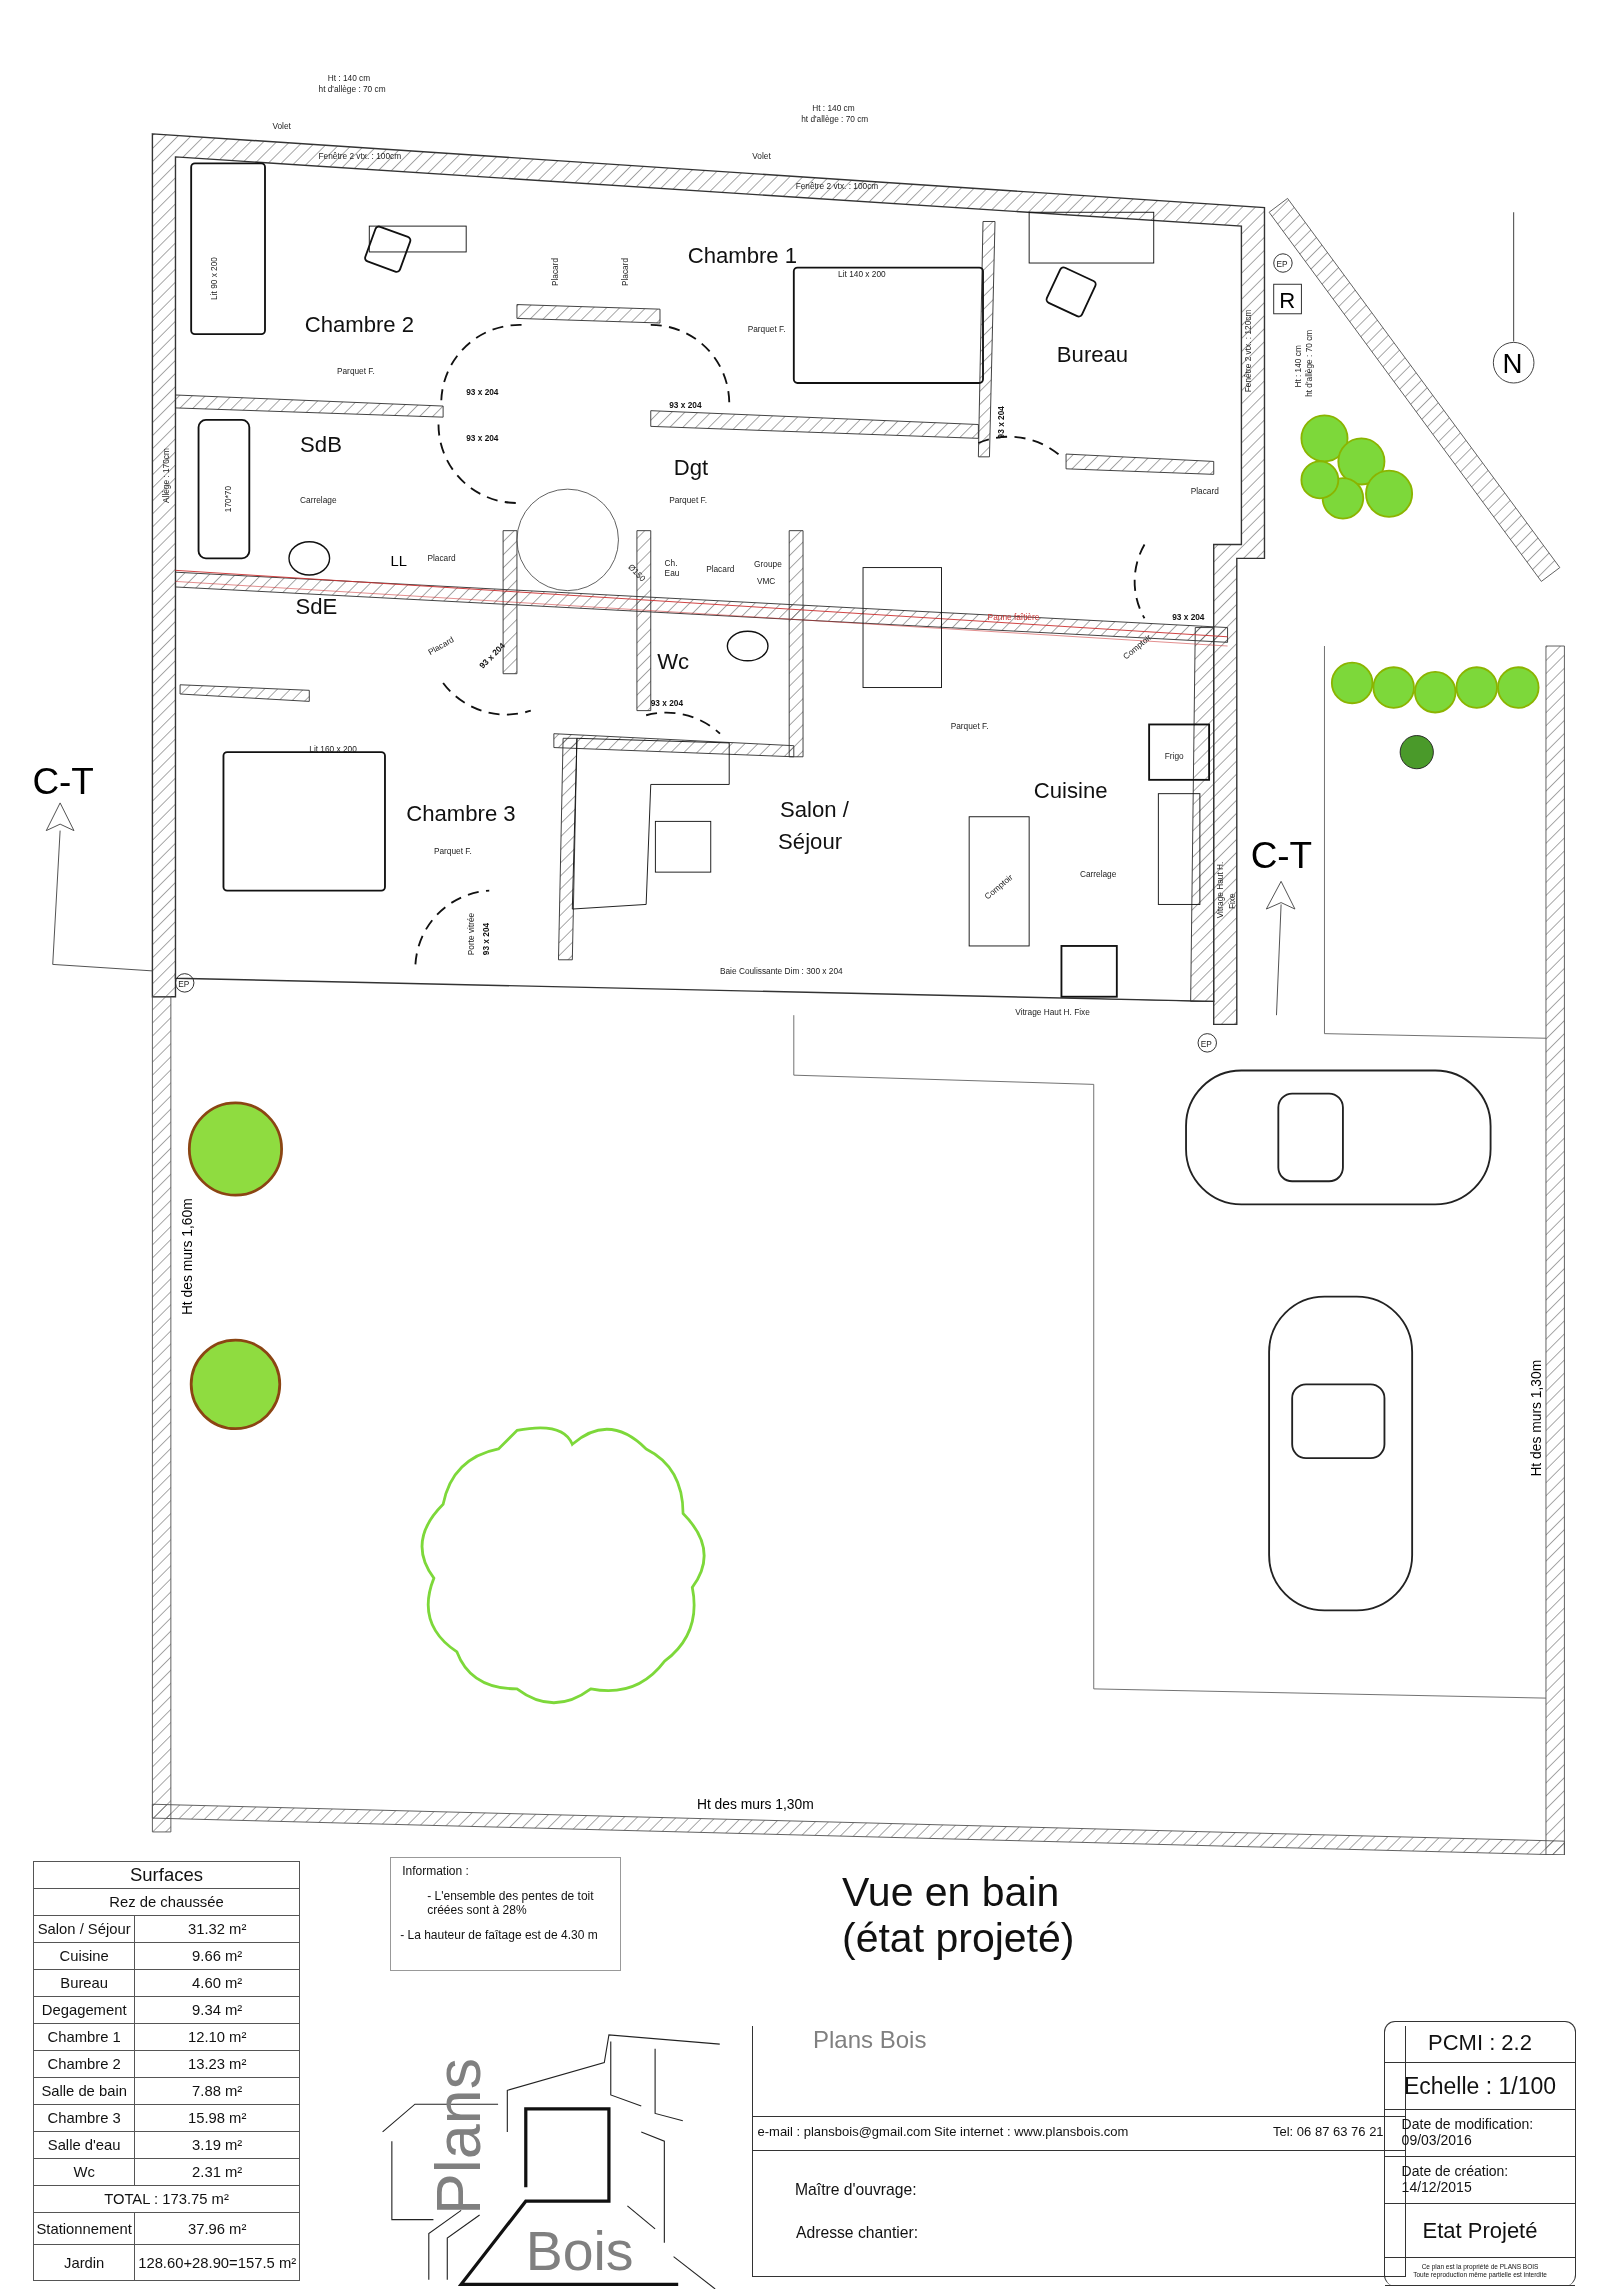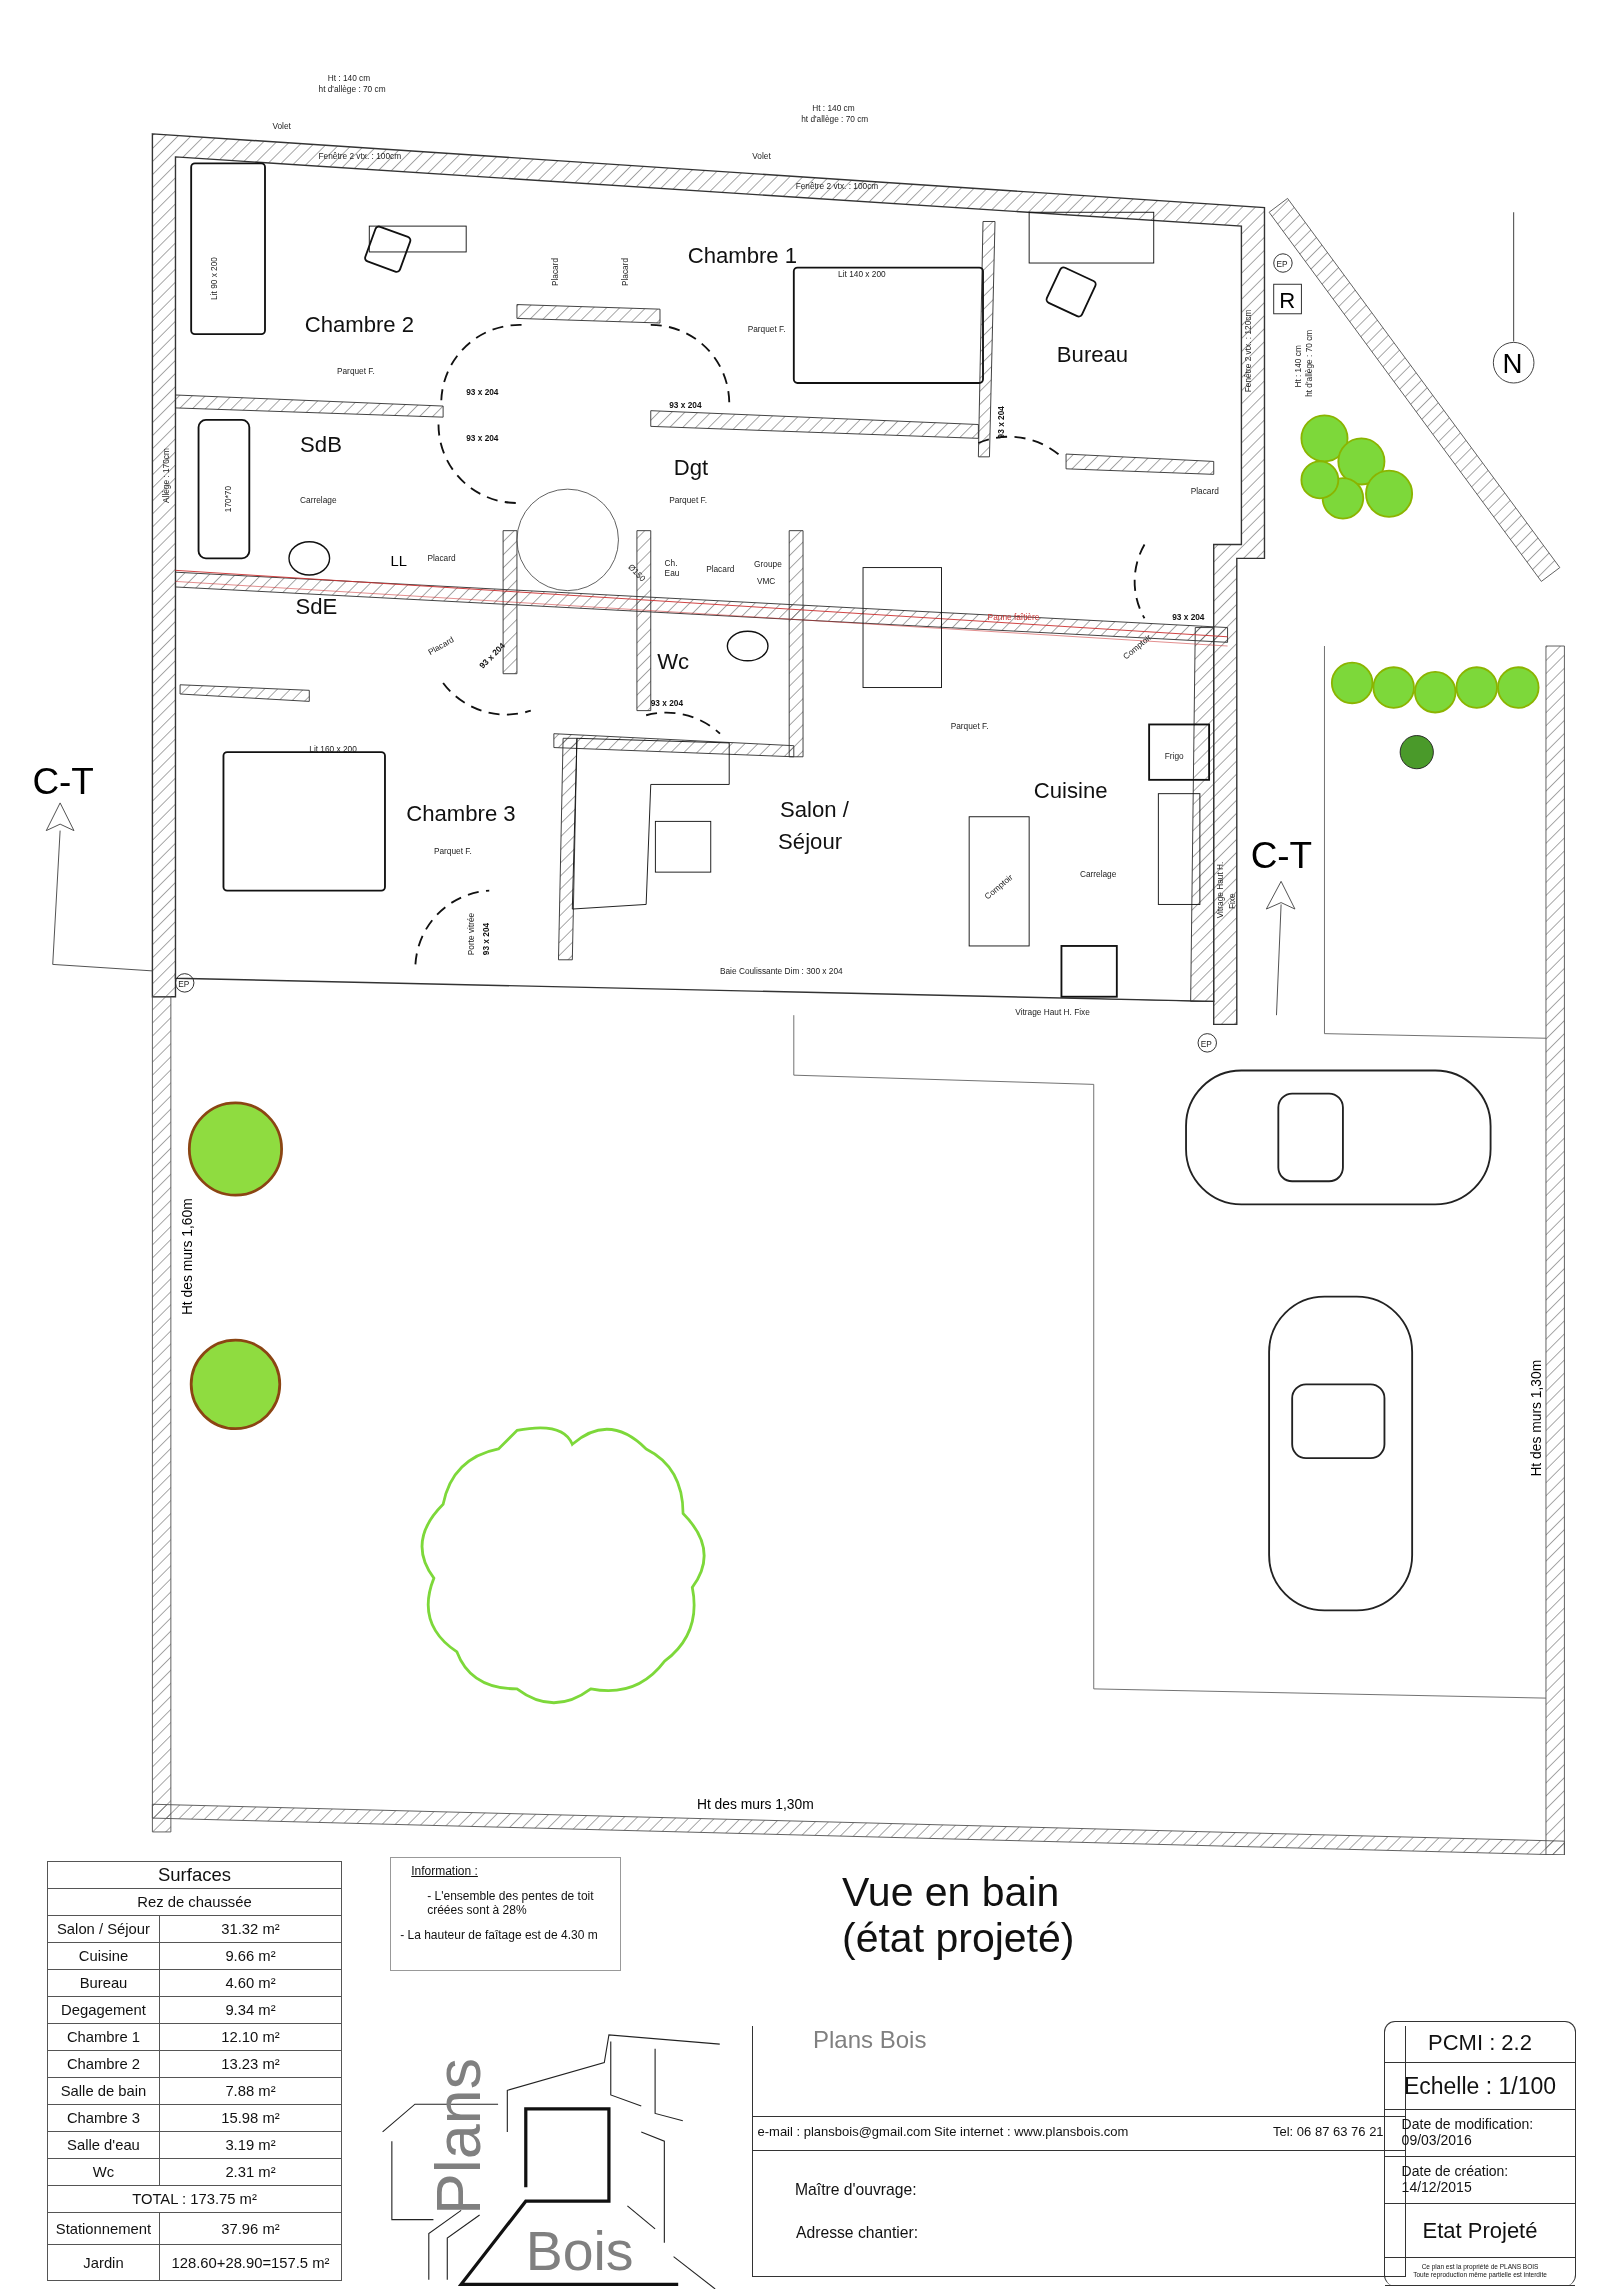--- a/index.html
+++ b/index.html
@@ -3,25 +3,25 @@
 <meta charset="utf-8">
 <style>
   html,body{margin:0;padding:0;background:#fff;}
   body{width:1619px;height:2290px;position:relative;overflow:hidden;font-family:"Liberation Sans",sans-serif;color:#111;}
   .abs{position:absolute;}
   svg text{font-family:"Liberation Sans",sans-serif;}
   .room-label{font-size:24px;fill:#111;}
   .small{font-size:9px;fill:#222;}
   .dim{font-size:9px;fill:#111;font-weight:bold;}
   
-  table.surf{position:absolute;left:47px;top:1861px;width:295px;border-collapse:collapse;font-size:14.8px;}
+  table.surf{position:absolute;left:33px;top:1861px;width:267px;border-collapse:collapse;font-size:14.8px;}
   table.surf td{border:1.4px solid #555;text-align:center;height:26px;padding:0 1.8px;}
   table.surf td.head{font-size:18.5px;height:26px;}
   .info{position:absolute;left:390px;top:1857px;width:231px;height:114px;border:1.4px solid #999;font-size:12px;padding:5.5px 9.2px;box-sizing:border-box;}
-  .info .t{text-decoration:underline;margin-left:11px;}
+  .info .t{margin-left:2px;}
   .info p{margin:11px 0 0 0;line-height:14px;}
   .title{position:absolute;left:842px;top:1869px;font-size:41px;line-height:46px;text-align:left;}
   .cartouche{position:absolute;left:752px;top:2026px;width:653px;height:251px;}
   .right-box{position:absolute;left:1384px;top:2021px;width:190px;border-left:1.4px solid #333;border-right:1.4px solid #333;border-radius:11px;}
   .right-box div{border-bottom:1.4px solid #333;box-sizing:border-box;}
 </style>
 </head>
 <body>
 
 <svg class="abs" style="left:0;top:0" width="1619" height="1855" viewBox="0 0 1754 2010">

